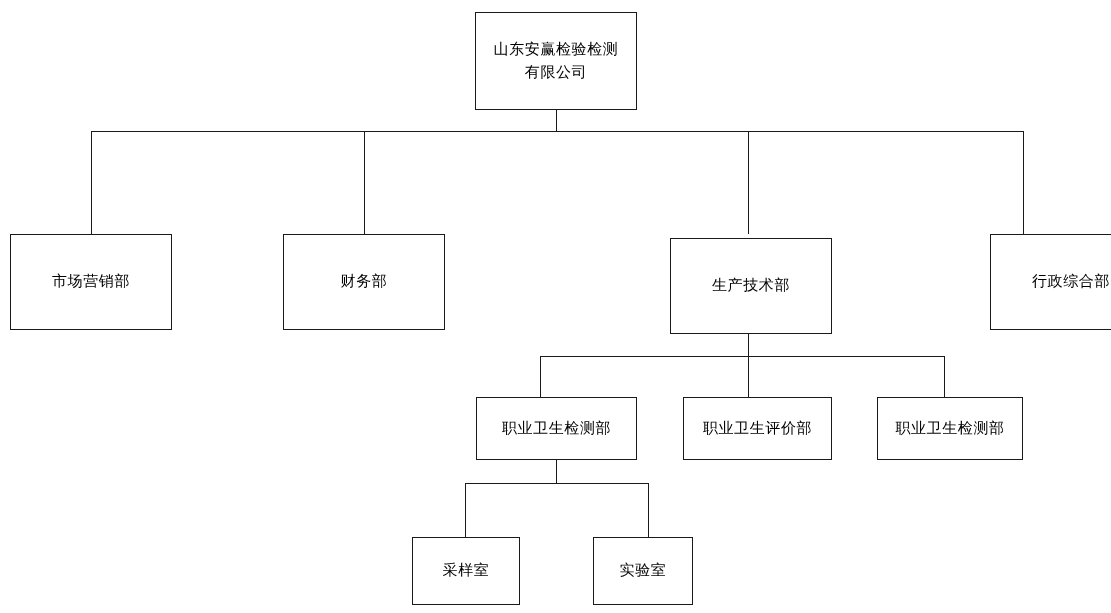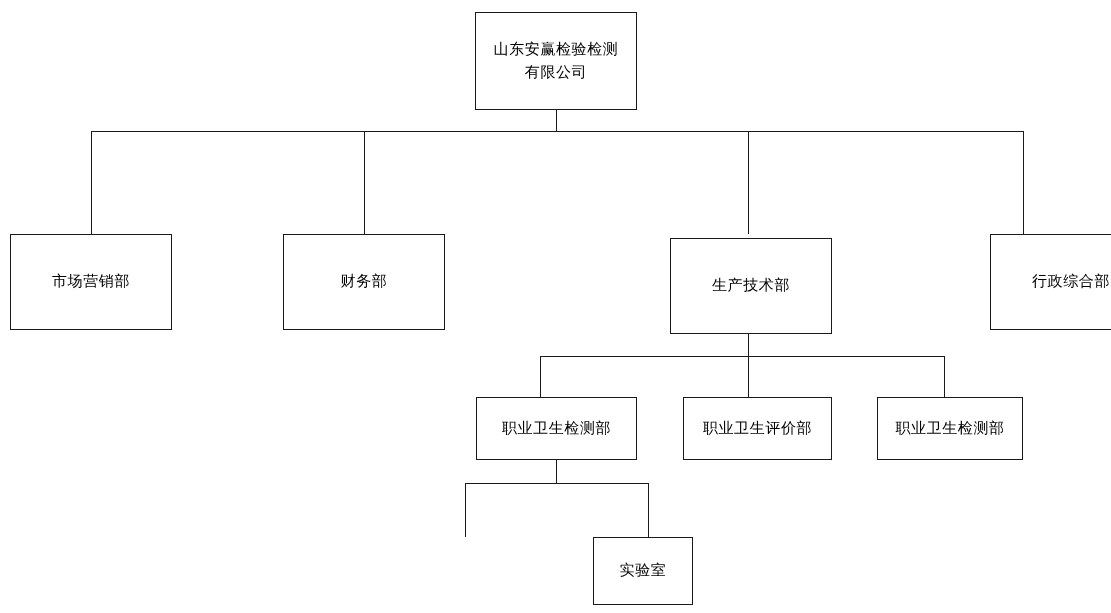--- a/index.html
+++ b/index.html
@@ -101,18 +101,21 @@
     <span class="node-label">职业卫生检测部</span>
   </div>
 
   <div class="conn v" style="left:556px; top:460px; height:23px;"></div>
 
   <div class="conn h" style="left:465px; top:483px; width:183px;"></div>
 
   <div class="conn v" style="left:465px; top:483px; height:54px;"></div>
   <div class="conn v" style="left:648px; top:483px; height:54px;"></div>
 
+  <div class="node" style="left:412px; top:537px; width:108px; height:68px;">
+    <span class="node-label">采样室</span>
+  </div>
 
   <div class="node" style="left:593px; top:537px; width:100px; height:68px;">
     <span class="node-label">实验室</span>
   </div>
 
 </div>
 
 </body></html>

